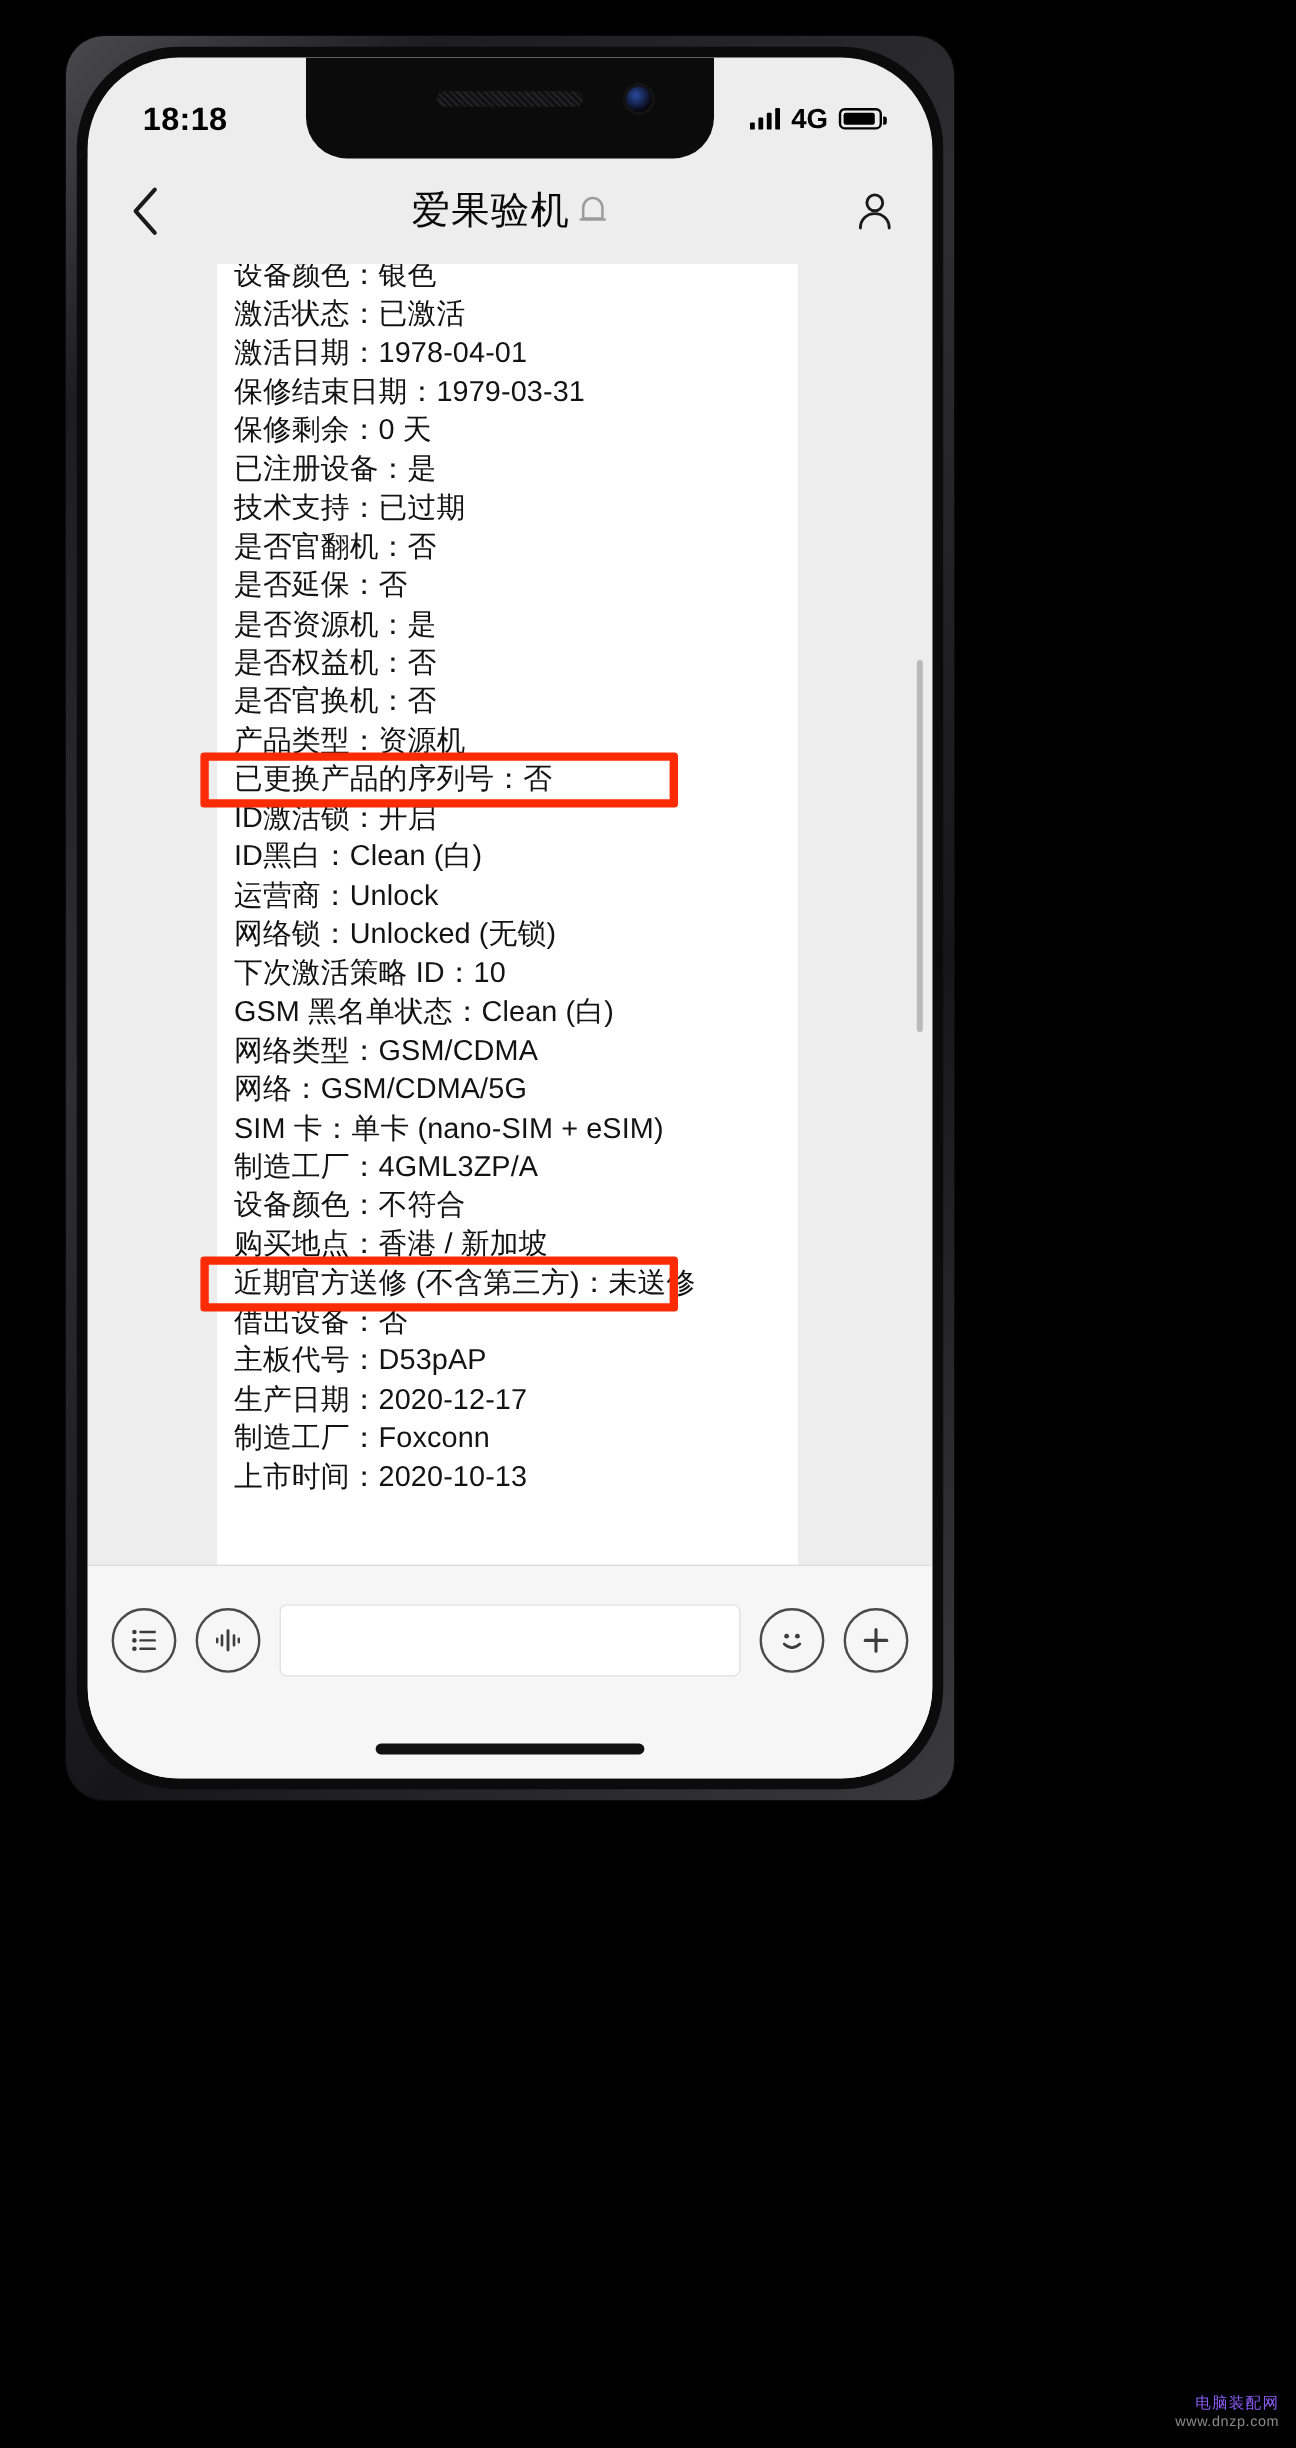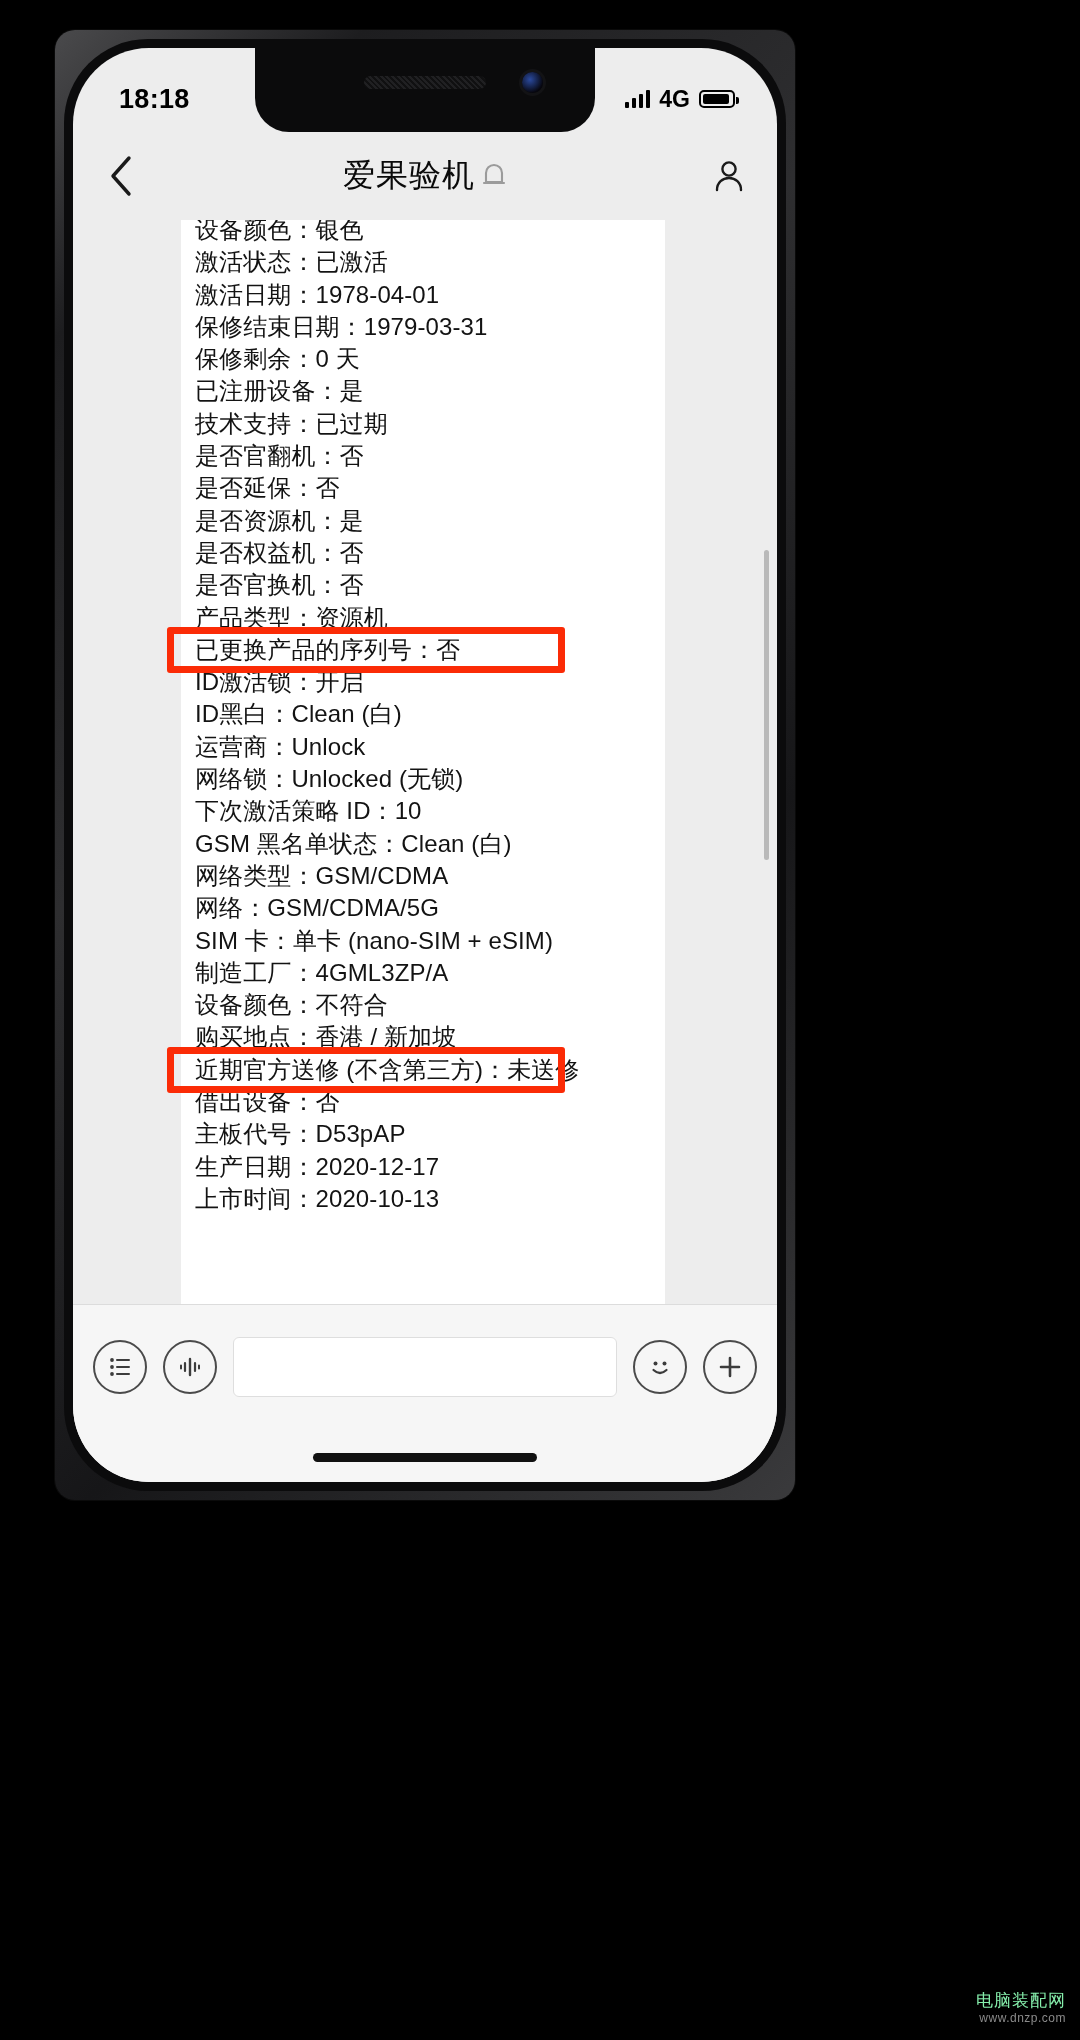--- a/index.html
+++ b/index.html
@@ -10,21 +10,21 @@
     overflow: hidden;
   }
 
   
   #stage { position: relative; width: 1080px; height: 2040px; background: #000; }
 
   .phone-outer {
     position: absolute;
     left: 55px; top: 30px;
     width: 740px; height: 1470px;
-    border-radius: 20px;
+    border-radius: 32px;
     background: linear-gradient(135deg,#4a4a4c 0%, #1d1d1f 14%, #2e2e30 40%, #161618 68%, #3a3a3c 100%);
     box-shadow: 0 0 0 1px #0a0a0a;
   }
   .phone-mid {
     position: absolute;
     left: 9px; top: 9px; right: 9px; bottom: 9px;
     border-radius: 84px;
     background: #0b0b0c;
   }
   .phone-screen {
@@ -160,21 +160,21 @@
   .home-indicator {
     position: absolute; bottom: 20px; left: 50%; transform: translateX(-50%);
     width: 224px; height: 9px; border-radius: 6px; background: #111;
   }
 
   
   .watermark {
     position: absolute; right: 14px; bottom: 14px;
     text-align: right; line-height: 1.25;
   }
-  .wm-1 { font-size: 17px; color: #86efac; letter-spacing: 1px; }
+  .wm-1 { font-size: 13px; color: #8b5cf6; letter-spacing: 1px; }
   .wm-2 { font-size: 12px; color: #8a8a8a; letter-spacing: .5px; }
 </style>
 </head>
 <body>
 
 <div id="stage">
 
   <div class="phone-outer">
 
     <div class="btn-side btn-silent"></div>
@@ -254,20 +254,21 @@
                 <div class="line">网络类型：GSM/CDMA</div>
                 <div class="line">网络：GSM/CDMA/5G</div>
                 <div class="line">SIM 卡：单卡 (nano-SIM + eSIM)</div>
                 <div class="line">制造工厂：4GML3ZP/A</div>
                 <div class="line">设备颜色：不符合</div>
                 <div class="line">购买地点：香港 / 新加坡</div>
                 <div class="line">近期官方送修 (不含第三方)：未送修</div>
                 <div class="line">借出设备：否</div>
                 <div class="line">主板代号：D53pAP</div>
                 <div class="line">生产日期：2020-12-17</div>
+                <div class="line">制造工厂：Foxconn</div>
                 <div class="line">上市时间：2020-10-13</div>
               </div>
           </div>
 
           <div class="redbox" id="redbox-1" style="top: 406.859px; height: 46.2969px; border-color: rgb(251, 43, 6);"></div>
           <div class="redbox" id="redbox-2" style="top: 826.719px; height: 46.2969px; border-color: rgb(251, 43, 6);"></div>
 
           <div class="scrollbar"></div>
         </div>
 

